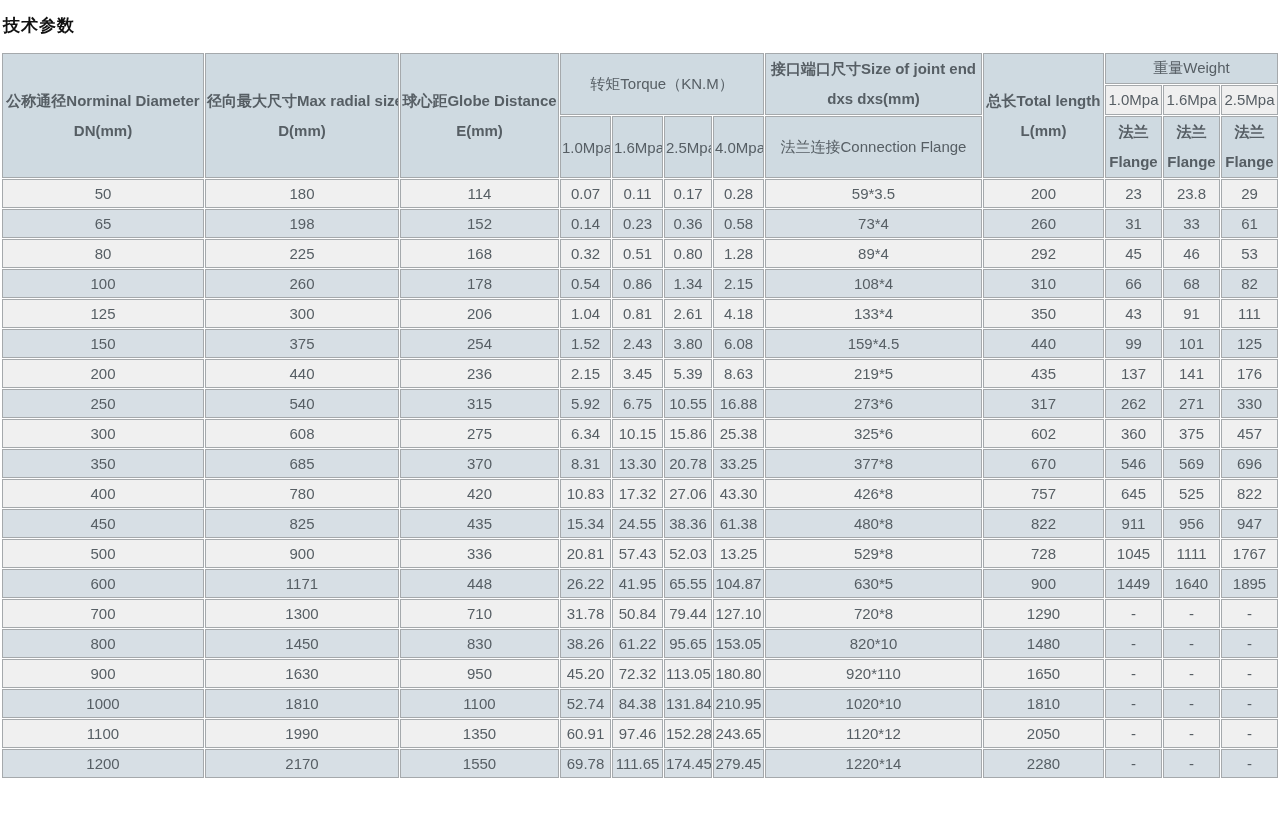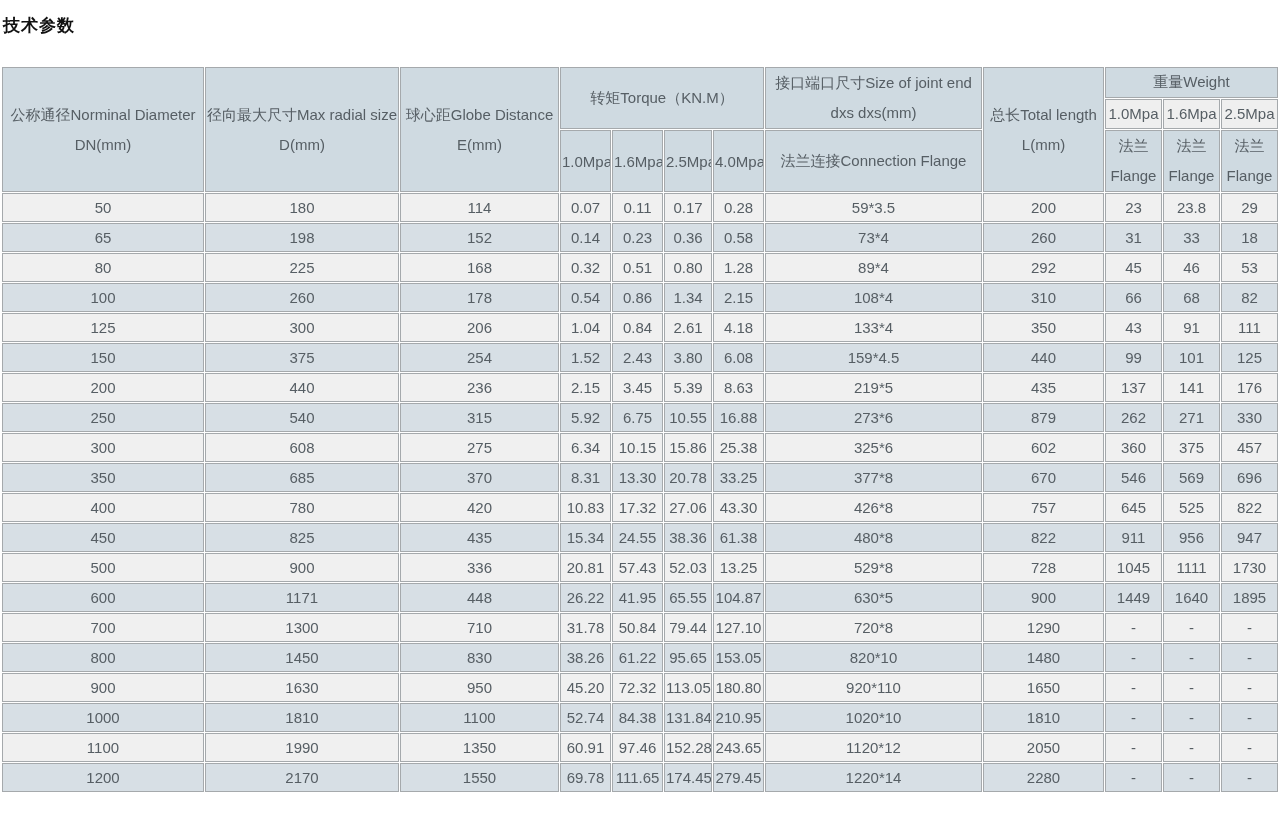--- a/index.html
+++ b/index.html
@@ -3,21 +3,21 @@
 <meta charset="utf-8">
 <style>
   html,body{margin:0;padding:0;background:#ffffff;}
   body{
     width:1280px;height:815px;overflow:hidden;
     font-family:"Liberation Sans","DejaVu Sans",sans-serif;
     -webkit-font-smoothing:antialiased;
   }
   .page-title{
     font-size:17px;font-weight:bold;color:#111111;
-    margin:14px 0 29px 3px;letter-spacing:1px;
+    margin:14px 0 15px 3px;letter-spacing:1px;
   }
   table.params{
     table-layout:fixed;
     width:1278px;
     margin-left:1px;
     border-collapse:separate;
     border-spacing:1px;
     background:#ffffff;
   }
   th,td{
@@ -30,21 +30,21 @@
     font-weight:normal;
     padding:0 1px;
     overflow:hidden;
     white-space:nowrap;
   }
   th{background:#cfdae1;}
   th.mpa-light{background:#efefef;}
   tr.hr1 th{height:30px;}
   tr.hr2 th{height:30px;}
   tr.hr3 th{height:59px;}
-  .two-line div{line-height:30px;}
+  .two-line div{line-height:30px;font-weight:bold;}
   td{height:29px;}
   tbody tr.odd td{background:#f0f0f0;}
   tbody tr.even td{background:#d7dfe5;}
 </style>
 </head>
 <body>
 
 <h2 class="page-title">技术参数</h2>
 
 <table class="params">
@@ -132,21 +132,21 @@
         <td>198</td>
         <td>152</td>
         <td>0.14</td>
         <td>0.23</td>
         <td>0.36</td>
         <td>0.58</td>
         <td>73*4</td>
         <td>260</td>
         <td>31</td>
         <td>33</td>
-        <td>18</td>
+        <td>61</td>
       </tr>
       <tr class="odd">
         <td>80</td>
         <td>225</td>
         <td>168</td>
         <td>0.32</td>
         <td>0.51</td>
         <td>0.80</td>
         <td>1.28</td>
         <td>89*4</td>
@@ -167,21 +167,21 @@
         <td>310</td>
         <td>66</td>
         <td>68</td>
         <td>82</td>
       </tr>
       <tr class="odd">
         <td>125</td>
         <td>300</td>
         <td>206</td>
         <td>1.04</td>
-        <td>0.84</td>
+        <td>0.81</td>
         <td>2.61</td>
         <td>4.18</td>
         <td>133*4</td>
         <td>350</td>
         <td>43</td>
         <td>91</td>
         <td>111</td>
       </tr>
       <tr class="even">
         <td>150</td>
@@ -213,21 +213,21 @@
       </tr>
       <tr class="even">
         <td>250</td>
         <td>540</td>
         <td>315</td>
         <td>5.92</td>
         <td>6.75</td>
         <td>10.55</td>
         <td>16.88</td>
         <td>273*6</td>
-        <td>879</td>
+        <td>317</td>
         <td>262</td>
         <td>271</td>
         <td>330</td>
       </tr>
       <tr class="odd">
         <td>300</td>
         <td>608</td>
         <td>275</td>
         <td>6.34</td>
         <td>10.15</td>
@@ -286,21 +286,21 @@
         <td>900</td>
         <td>336</td>
         <td>20.81</td>
         <td>57.43</td>
         <td>52.03</td>
         <td>13.25</td>
         <td>529*8</td>
         <td>728</td>
         <td>1045</td>
         <td>1111</td>
-        <td>1730</td>
+        <td>1767</td>
       </tr>
       <tr class="even">
         <td>600</td>
         <td>1171</td>
         <td>448</td>
         <td>26.22</td>
         <td>41.95</td>
         <td>65.55</td>
         <td>104.87</td>
         <td>630*5</td>

